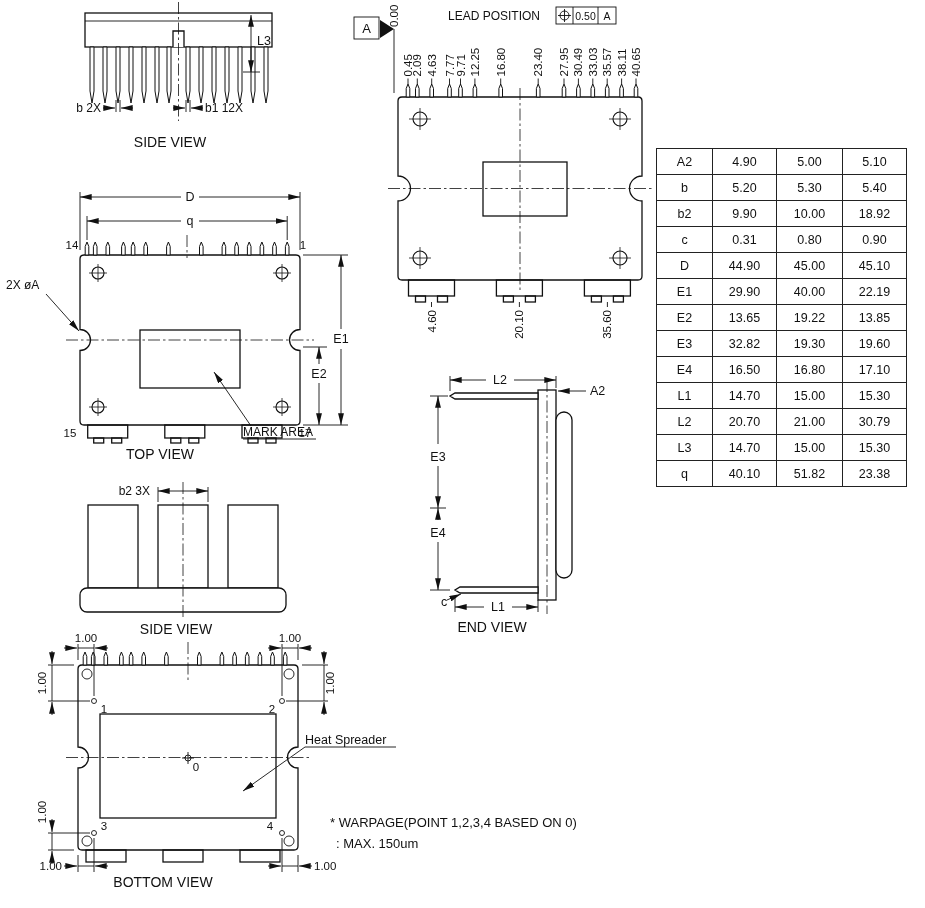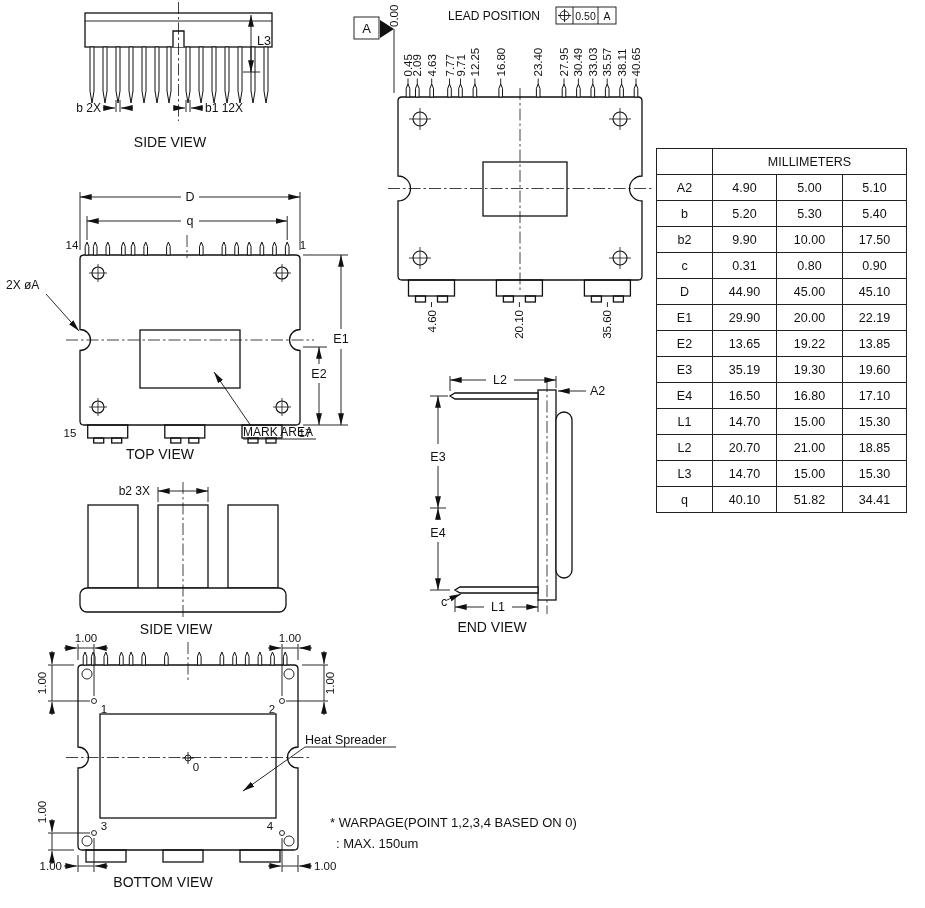--- a/index.html
+++ b/index.html
@@ -360,100 +360,96 @@
 
 
 <table class="dim-table">
   <colgroup>
         <col style="width:56px">
         <col style="width:64px">
         <col style="width:66px">
         <col style="width:64px">
       </colgroup>
   <thead>
-    <tr>
-      <th></th>
-      <th colspan="3">MILLIMETERS</th>
-    </tr>
   </thead>
   <tbody>
     <tr>
       <td>A2</td>
       <td>4.90</td>
       <td>5.00</td>
       <td>5.10</td>
     </tr>
     <tr>
       <td>b</td>
       <td>5.20</td>
       <td>5.30</td>
       <td>5.40</td>
     </tr>
     <tr>
       <td>b2</td>
       <td>9.90</td>
       <td>10.00</td>
-      <td>17.50</td>
+      <td>18.92</td>
     </tr>
     <tr>
       <td>c</td>
       <td>0.31</td>
       <td>0.80</td>
       <td>0.90</td>
     </tr>
     <tr>
       <td>D</td>
       <td>44.90</td>
       <td>45.00</td>
       <td>45.10</td>
     </tr>
     <tr>
       <td>E1</td>
       <td>29.90</td>
-      <td>20.00</td>
+      <td>40.00</td>
       <td>22.19</td>
     </tr>
     <tr>
       <td>E2</td>
       <td>13.65</td>
       <td>19.22</td>
       <td>13.85</td>
     </tr>
     <tr>
       <td>E3</td>
-      <td>35.19</td>
+      <td>32.82</td>
       <td>19.30</td>
       <td>19.60</td>
     </tr>
     <tr>
       <td>E4</td>
       <td>16.50</td>
       <td>16.80</td>
       <td>17.10</td>
     </tr>
     <tr>
       <td>L1</td>
       <td>14.70</td>
       <td>15.00</td>
       <td>15.30</td>
     </tr>
     <tr>
       <td>L2</td>
       <td>20.70</td>
       <td>21.00</td>
-      <td>18.85</td>
+      <td>30.79</td>
     </tr>
     <tr>
       <td>L3</td>
       <td>14.70</td>
       <td>15.00</td>
       <td>15.30</td>
     </tr>
     <tr>
       <td>q</td>
       <td>40.10</td>
       <td>51.82</td>
-      <td>34.41</td>
+      <td>23.38</td>
     </tr>
   </tbody>
 </table>
 
 </div>
 
 </body></html>

